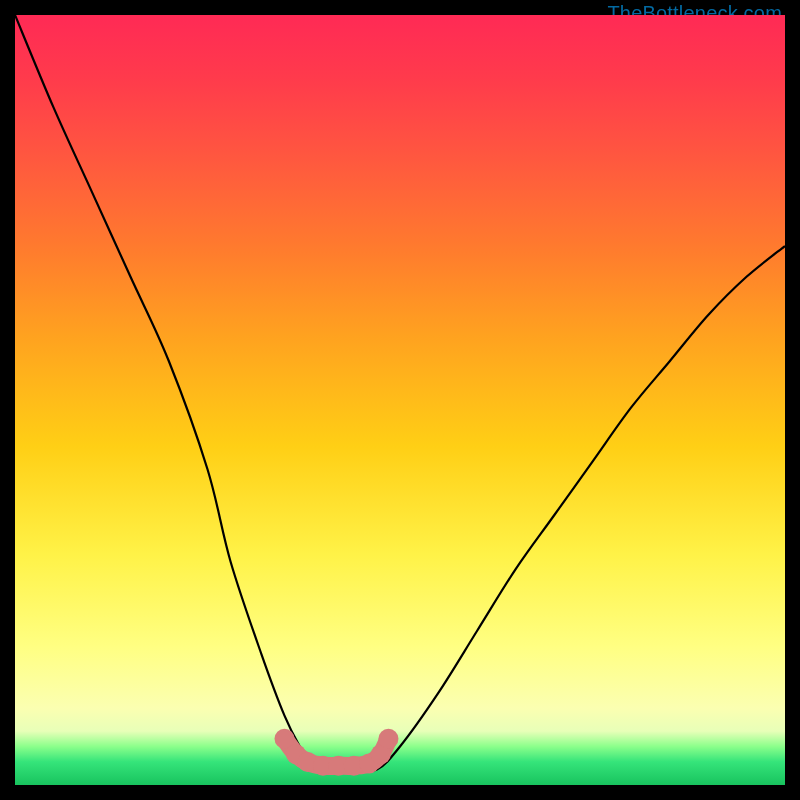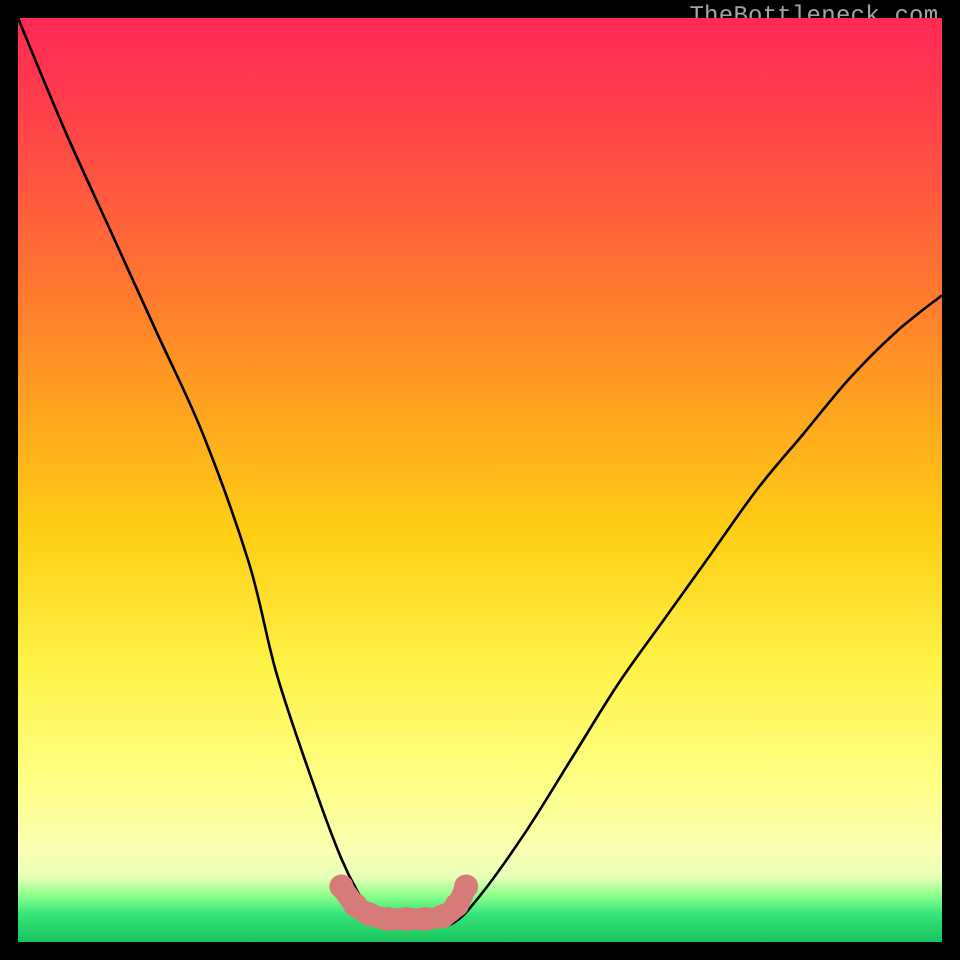--- a/index.html
+++ b/index.html
@@ -38,26 +38,25 @@
       #e8ffb8 93%,
       #8bff8b 95%,
       #35e47a 97%,
       #18c35e 100%
     );
   }
   .watermark {
     position: absolute;
     top: 2px;
     right: 18px;
-    color: #a3a3a3;
+    color: #0369a1;
     font-size: 20px;
     font-weight: 500;
     letter-spacing: 0.2px;
     user-select: none;
-    font-family: Liberation Mono, monospace;
   }
 </style>
 </head>
 <body>
 
 <div class="frame">
   <div class="watermark">TheBottleneck.com</div>
 
   <div class="plot-area">
     <svg id="chart-svg" width="770" height="770" viewBox="0 0 770 770" preserveAspectRatio="none">

